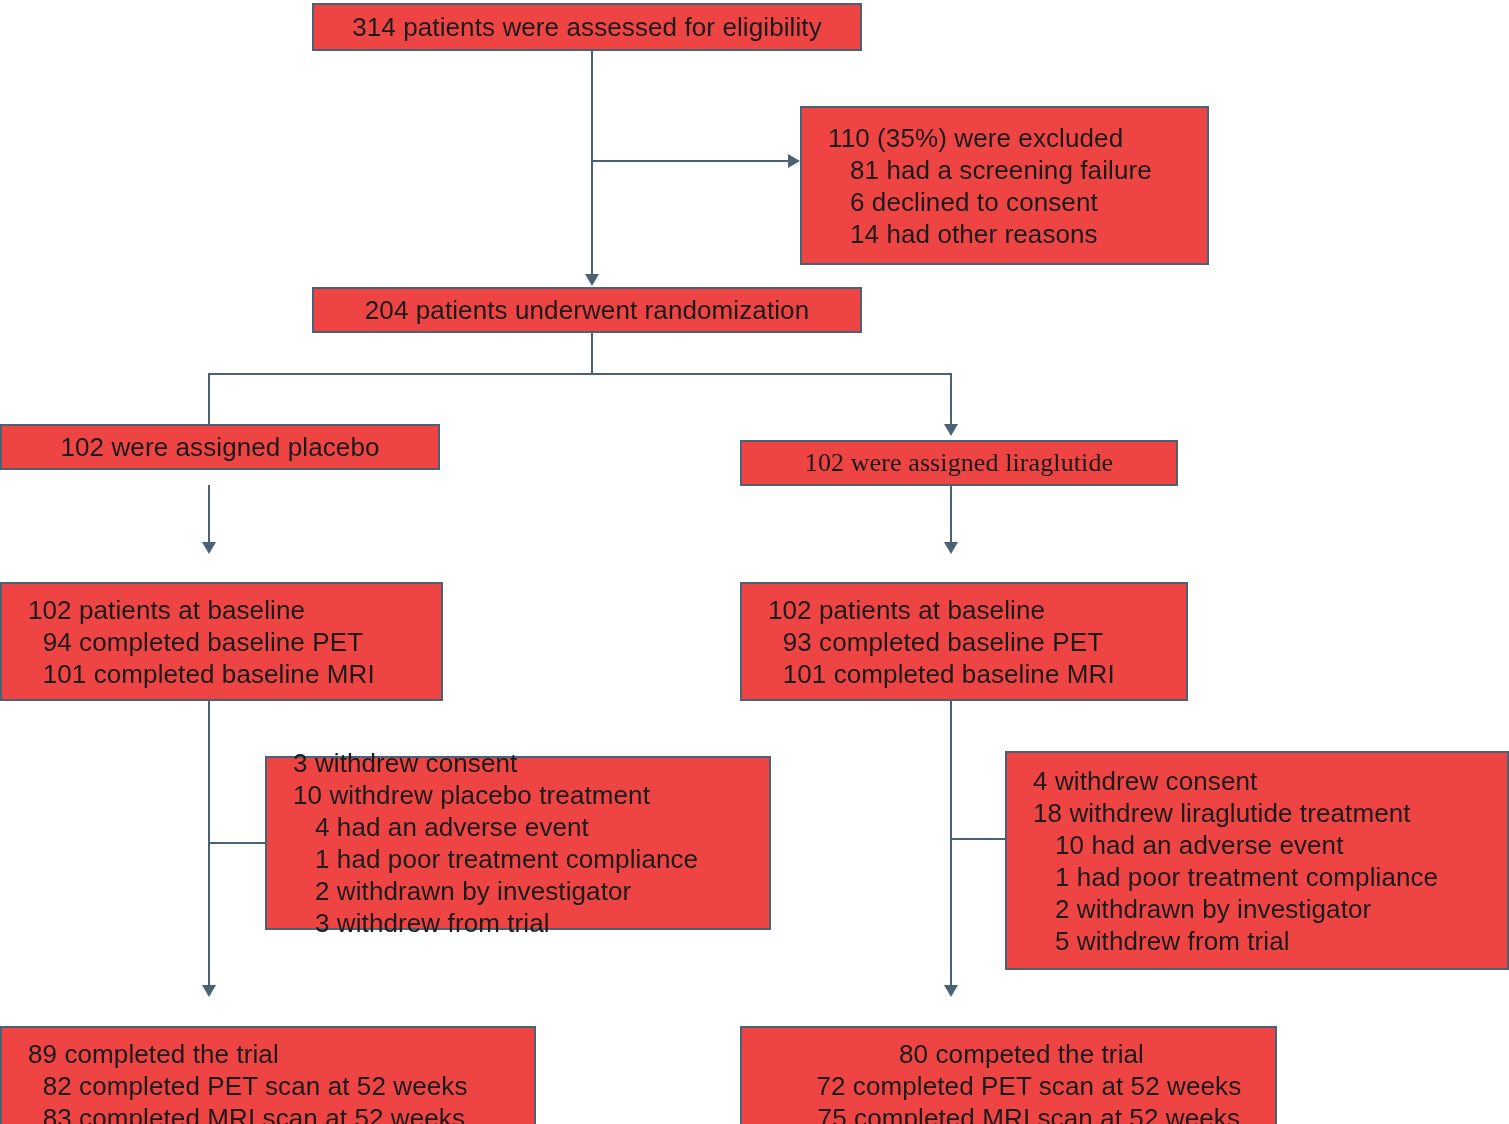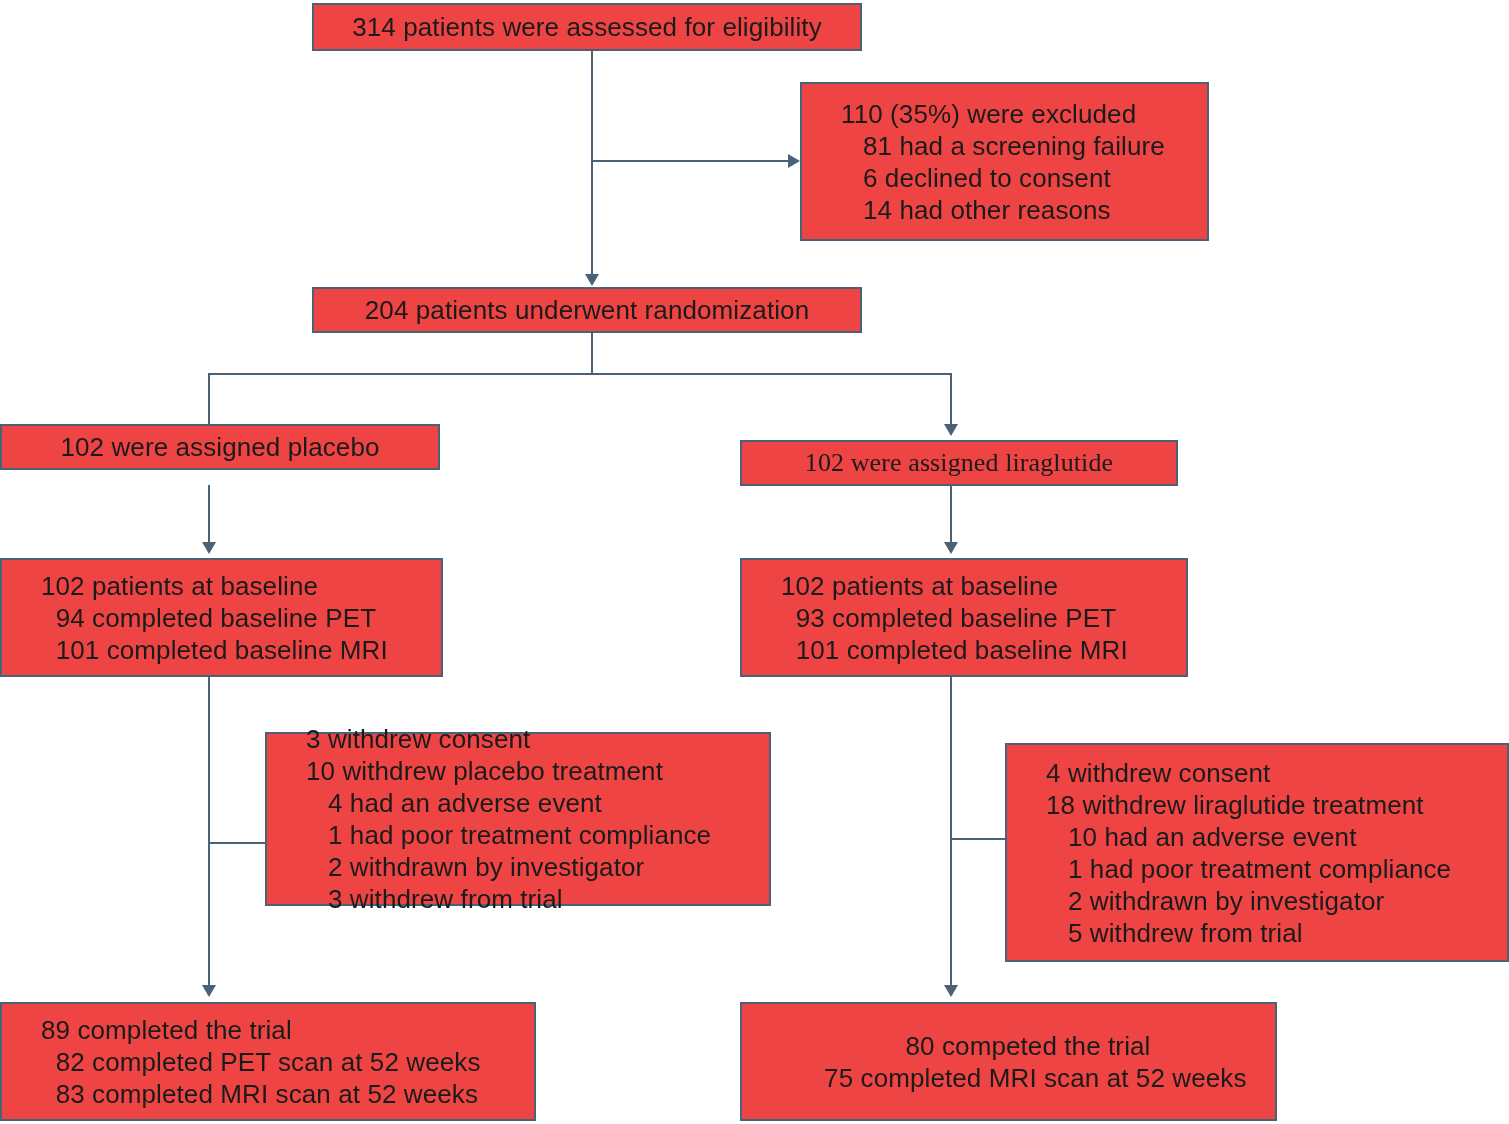--- a/index.html
+++ b/index.html
@@ -29,21 +29,22 @@
     font-size:26px;
     line-height:32px;
     white-space:pre;
     color:#1b1b1b;
     letter-spacing:0.1px;
   }
   .box.center-1{
     align-items:center;
   }
   .box.pad-l{
-    padding-left:39px;
+    padding-left:26px;
+    margin-top:24px;
   }
   .ind1{ padding-left:0; }
 
   
   .vline{
     position:absolute;
     width:2px;
     background:#4a6176;
     z-index:1;
   }
@@ -139,33 +140,34 @@
 
   <div class="box pad-l" style="left:265px; top:732px; width:506px; height:174px;">
     <div class="ln ind1">3 withdrew consent</div>
     <div class="ln ind1">10 withdrew placebo treatment</div>
     <div class="ln ind1">   4 had an adverse event</div>
     <div class="ln ind1">   1 had poor treatment compliance</div>
     <div class="ln ind1">   2 withdrawn by investigator</div>
     <div class="ln ind1">   3 withdrew from trial</div>
   </div>
 
-  <div class="box pad-l" style="left:1005px; top:743px; width:504px; height:219px;">
+  <div class="box pad-l" style="left:1005px; top:727px; width:504px; height:219px;">
     <div class="ln ind1">4 withdrew consent</div>
     <div class="ln ind1">18 withdrew liraglutide treatment</div>
     <div class="ln ind1">   10 had an adverse event</div>
     <div class="ln ind1">   1 had poor treatment compliance</div>
     <div class="ln ind1">   2 withdrawn by investigator</div>
     <div class="ln ind1">   5 withdrew from trial</div>
   </div>
 
   <div class="box pad-l" style="left:0px; top:1002px; width:536px; height:119px;">
     <div class="ln ind1">89 completed the trial</div>
     <div class="ln ind1">  82 completed PET scan at 52 weeks</div>
     <div class="ln ind1">  83 completed MRI scan at 52 weeks</div>
   </div>
 
   <div class="box pad-l" style="left:740px; top:1002px; width:537px; height:119px;align-items:center;">
     <div class="ln ind1">80 competed the trial</div>
+    <div class="ln ind1">  72 completed PET scan at 52 weeks</div>
     <div class="ln ind1">  75 completed MRI scan at 52 weeks</div>
   </div>
 
 </div>
 
 </body></html>

